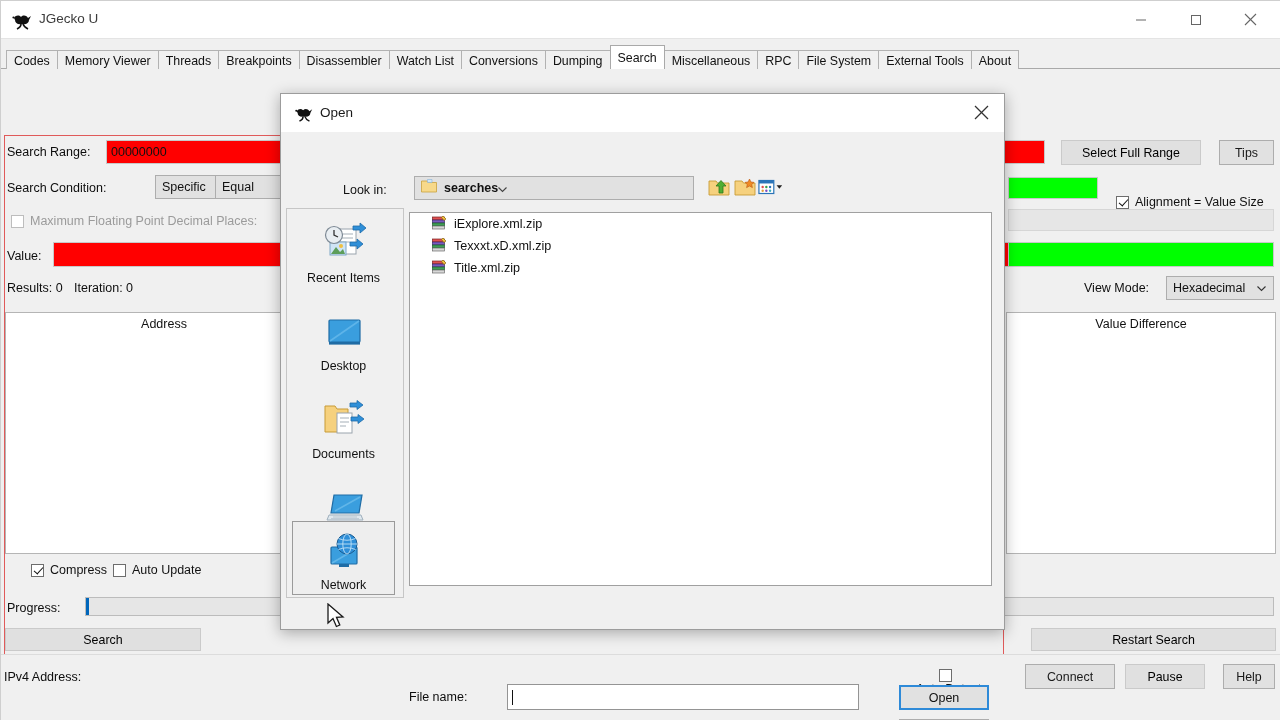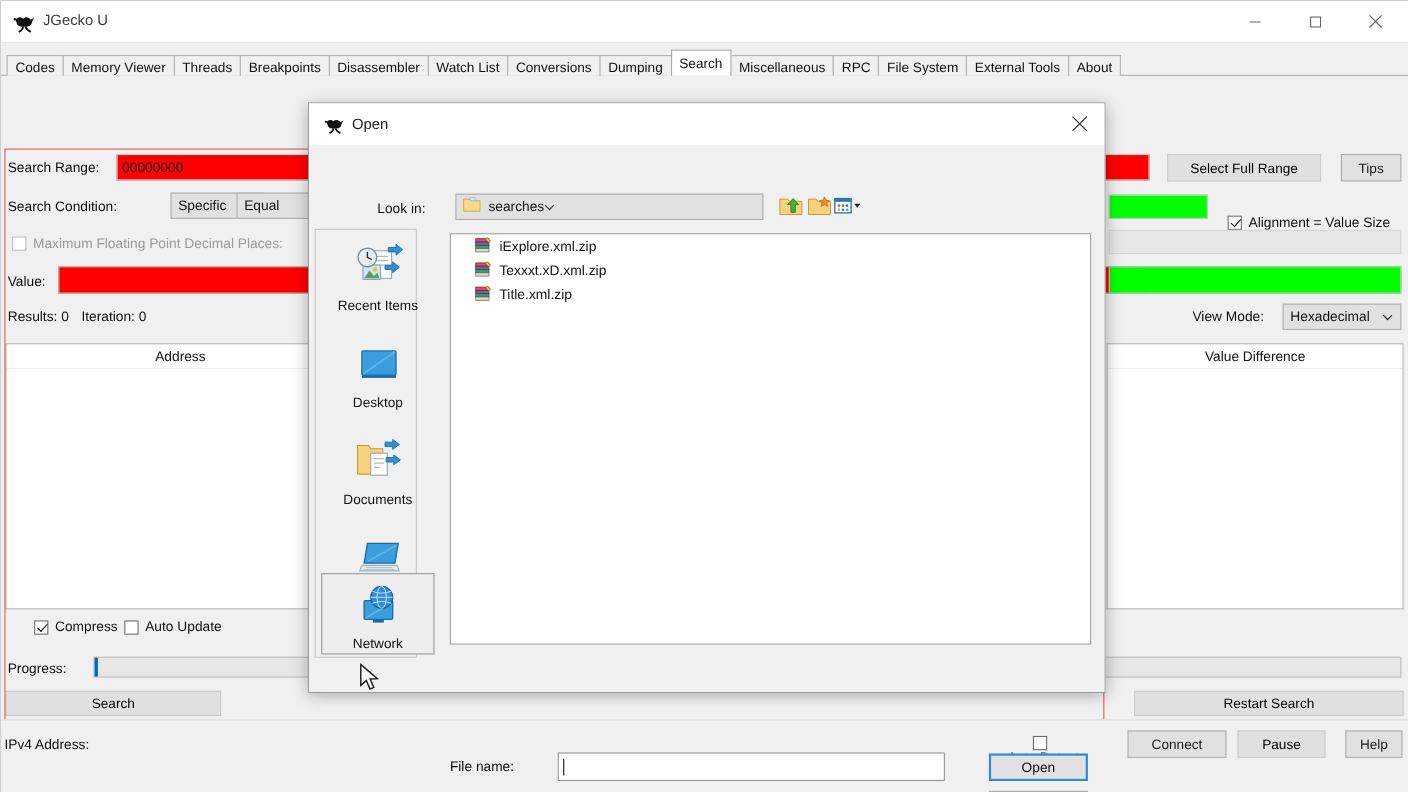--- a/index.html
+++ b/index.html
@@ -269,32 +269,32 @@
   }
   .lookin-label {
     position: absolute; left: 62px; top: 51px;
     font-size: 12.5px; color: #111;
   }
   .lookin-combo {
     position: absolute; left: 133px; top: 44px;
     width: 280px; height: 24px;
     background: #e1e1e1; border: 1px solid #adadad;
     box-sizing: border-box;
-    display: flex; align-items: center;
+    display: flex; align-items: center; font-weight: bold;
   }
   .folder-ico { margin-left: 6px; margin-right: 7px; flex: none; }
   .lookin-text { font-size: 12.5px; color: #111; }
   .tool-ico {
     position: absolute; top: 42px;
     width: 26px; height: 26px;
     display: flex; align-items: center; justify-content: center;
   }
   .places {
     position: absolute; left: 5px; top: 76px;
-    width: 93px; height: 390px;
+    width: 118px; height: 390px;
     background: #f0f0f0;
     border: 1px solid #c6c6c6;
     box-sizing: border-box;
   }
   .place {
     position: absolute;
     left: 5px;
     width: 103px; height: 74px;
     display: flex; flex-direction: column;
     align-items: center; justify-content: flex-end;

